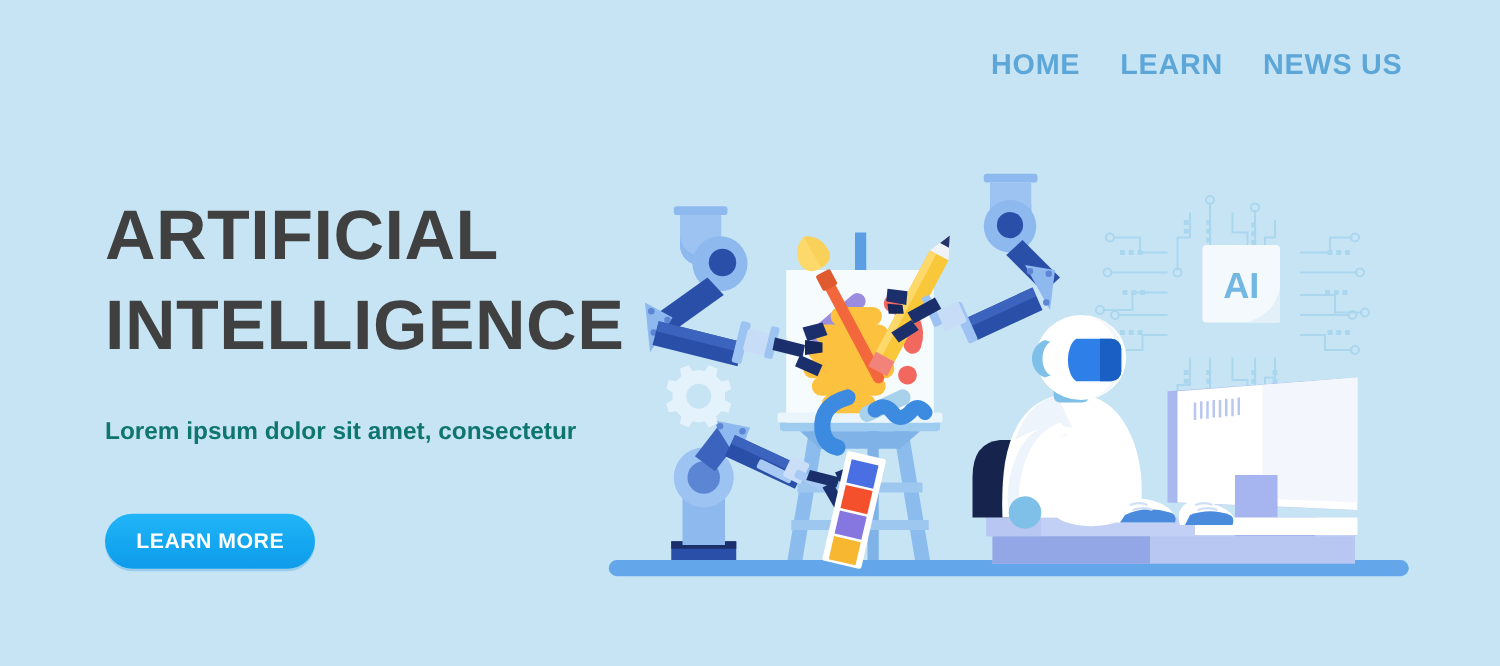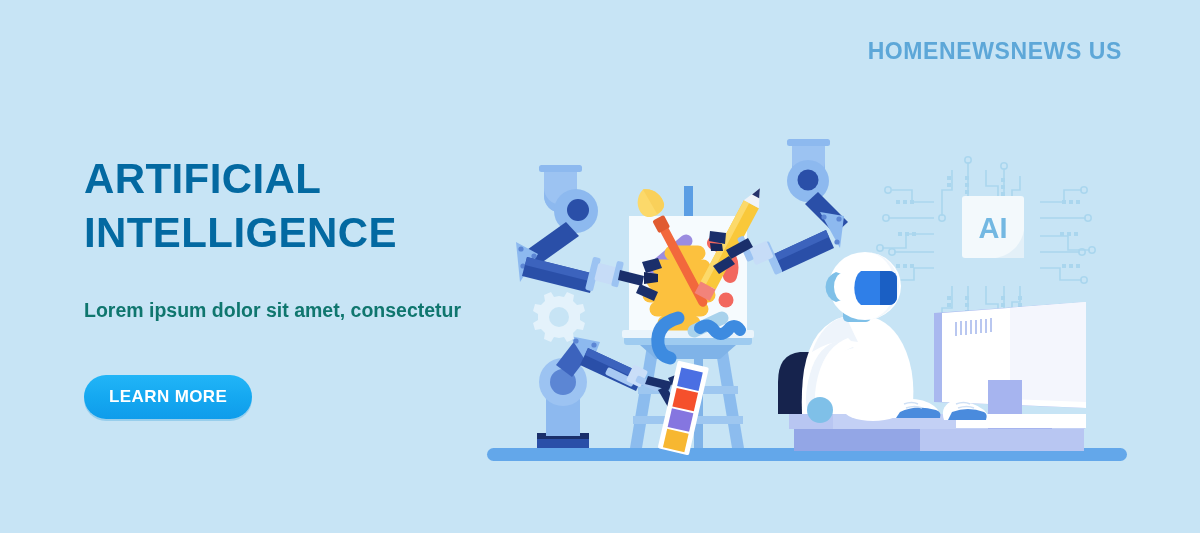--- a/index.html
+++ b/index.html
@@ -18,20 +18,21 @@
     user-select: none;
   }
 
   
   .nav {
     position: absolute;
     top: 40px;
     right: 78px;
     display: flex;
     align-items: flex-end;
+    gap: 32px;
     z-index: 40;
   }
   .nav-item {
     color: #5da7d8;
     font-size: 23px;
     font-weight: bold;
     letter-spacing: 0.6px;
     white-space: nowrap;
     cursor: pointer;
     line-height: 1;
@@ -39,22 +40,22 @@
 
   
   .copy {
     position: absolute;
     left: 84px;
     top: 152px;
     width: 420px;
     z-index: 30;
   }
   .headline {
-    color: #0369a1;
-    font-size: 42px;
+    color: #404040;
+    font-size: 56px;
     font-weight: bold;
     line-height: 1.28;
     letter-spacing: 0.4px;
     margin: 0;
   }
   .headline .ln { display: block; }
   .subcopy {
     margin-top: 36px;
     color: #0f766e;
     font-size: 19.5px;
@@ -407,21 +408,21 @@
 
   <div class="gear">
     <svg viewBox="0 0 62 58" width="62" height="58">
       <path d="M31 8 l5 1 l3 -5 l7 3 l-1 6 l4 4 l6 -1 l2 7 l-5 3 l0 6 l5 3 l-2 7 l-6 -1 l-4 4 l1 6 l-7 3 l-3 -5 l-5 1 l-5 -1 l-3 5 l-7 -3 l1 -6 l-4 -4 l-6 1 l-2 -7 l5 -3 l0 -6 l-5 -3 l2 -7 l6 1 l4 -4 l-1 -6 l7 -3 l3 5 z" fill="#e4f2fb"></path>
       <circle cx="31" cy="29" r="10" fill="#c7e4f5"></circle>
     </svg>
   </div>
 
   <nav class="nav">
     <a class="nav-item">HOME</a>
-    <a class="nav-item">NEWS</a>
+    <a class="nav-item">LEARN</a>
     <a class="nav-item">NEWS US</a>
   </nav>
 
   <div class="copy">
     <h1 class="headline">
       <span class="ln">ARTIFICIAL</span>
       <span class="ln">INTELLIGENCE</span>
     </h1>
     <p class="subcopy">
       <span class="ln">Lorem ipsum dolor sit amet, consectetur</span>

